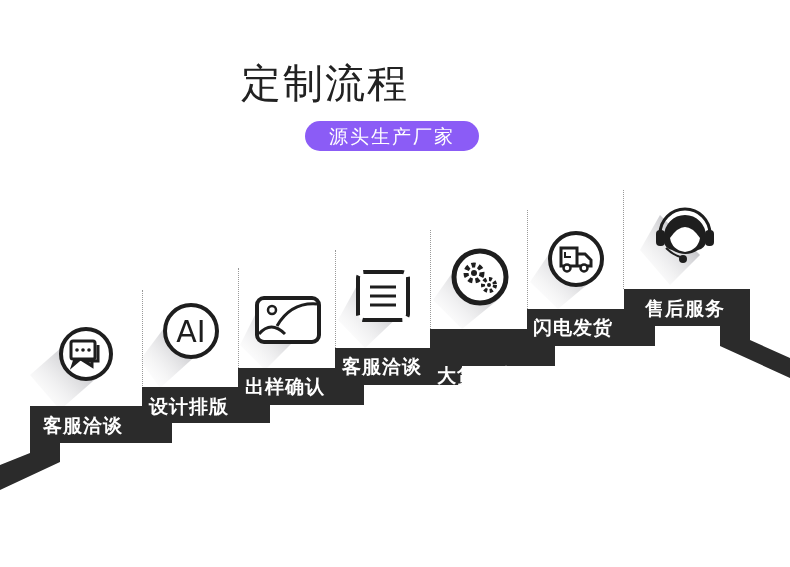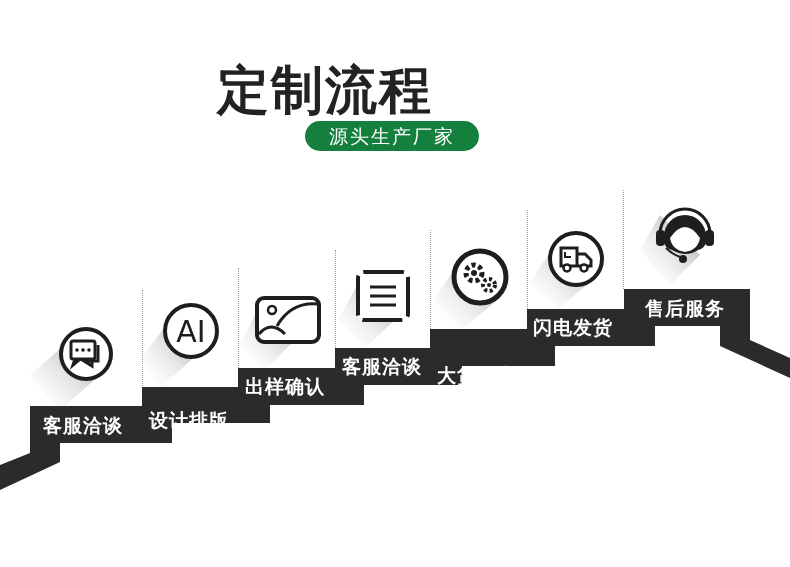--- a/index.html
+++ b/index.html
@@ -1,18 +1,18 @@
 <!DOCTYPE html>
 <html><head>
 <meta charset="utf-8">
 <style>
   html,body{margin:0;padding:0;background:#fff;}
   body{width:790px;height:567px;position:relative;overflow:hidden;font-family:"DejaVu Sans","Liberation Sans",sans-serif;}
-  .title{position:absolute;left:0;width:650px;top:56px;text-align:center;font-size:52px;font-weight:bold;color:#222;letter-spacing:2px;}
-  .pill{position:absolute;left:305px;top:121px;width:174px;height:30px;border-radius:15px;background:#15803d;color:#fff;font-size:19px;line-height:30px;text-align:center;letter-spacing:2px;}
+  .title{position:absolute;left:0;width:650px;top:56px;text-align:center;font-size:40px;font-weight:normal;color:#222;letter-spacing:2px;}
+  .pill{position:absolute;left:305px;top:121px;width:174px;height:30px;border-radius:15px;background:#8b5cf6;color:#fff;font-size:19px;line-height:30px;text-align:center;letter-spacing:2px;}
   svg.stairs{position:absolute;left:0;top:0;}
   .label{position:absolute;color:#fff;font-size:19px;font-weight:bold;letter-spacing:1px;white-space:nowrap;}
   .icon{position:absolute;}
   .dash{position:absolute;width:0;border-left:1px dotted #999;}
 </style>
 </head>
 <body>
 
 <div class="title">定制流程</div>
 <div class="pill">源头生产厂家</div>
@@ -56,21 +56,21 @@
     </svg>
 </div>
 <div class="label" style="left:43px;top:413px;">客服洽谈</div>
 
 <div class="icon" style="left:162px;top:302px;">
   <svg width="58" height="58" viewBox="0 0 58 58">
       <circle cx="29" cy="29" r="26" fill="#fff" stroke="#1e1e1e" stroke-width="4"></circle>
   <text x="29" y="40" text-anchor="middle" font-family="DejaVu Sans, sans-serif" font-size="30" fill="#1e1e1e">AI</text>
     </svg>
 </div>
-<div class="label" style="left:149px;top:394px;margin-top:14px;">设计排版</div>
+<div class="label" style="left:149px;top:394px;">设计排版</div>
 
 <div class="icon" style="left:255px;top:296px;">
   <svg width="66" height="48" viewBox="0 0 66 48">
       <rect x="2" y="2" width="62" height="44" rx="7" fill="#fff" stroke="#1e1e1e" stroke-width="4"></rect>
   <circle cx="17" cy="14" r="4" fill="none" stroke="#1e1e1e" stroke-width="2.5"></circle>
   <path d="M4 38 q12 -14 26 0" fill="none" stroke="#1e1e1e" stroke-width="3"></path>
   <path d="M22 30 q14 -24 40 -22" fill="none" stroke="#1e1e1e" stroke-width="3"></path>
     </svg>
 </div>
 <div class="label" style="left:245px;top:374px;">出样确认</div>

